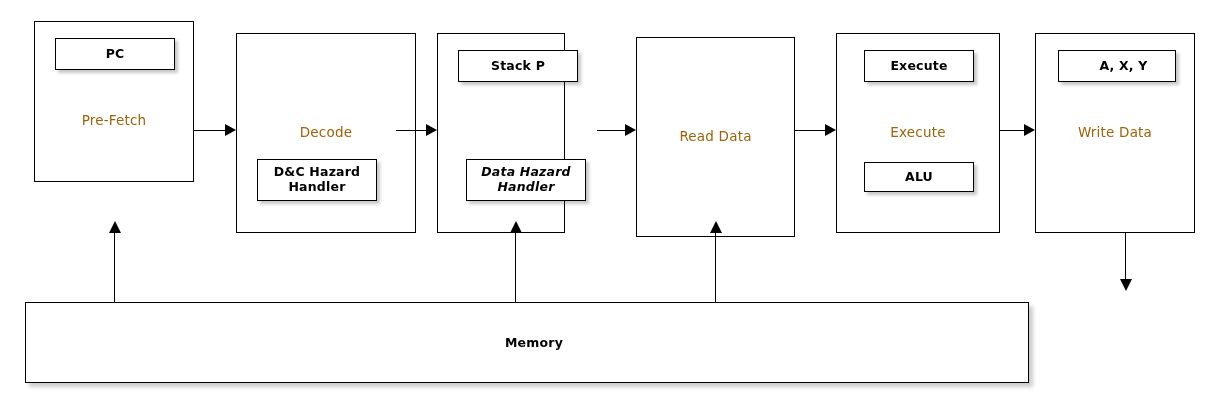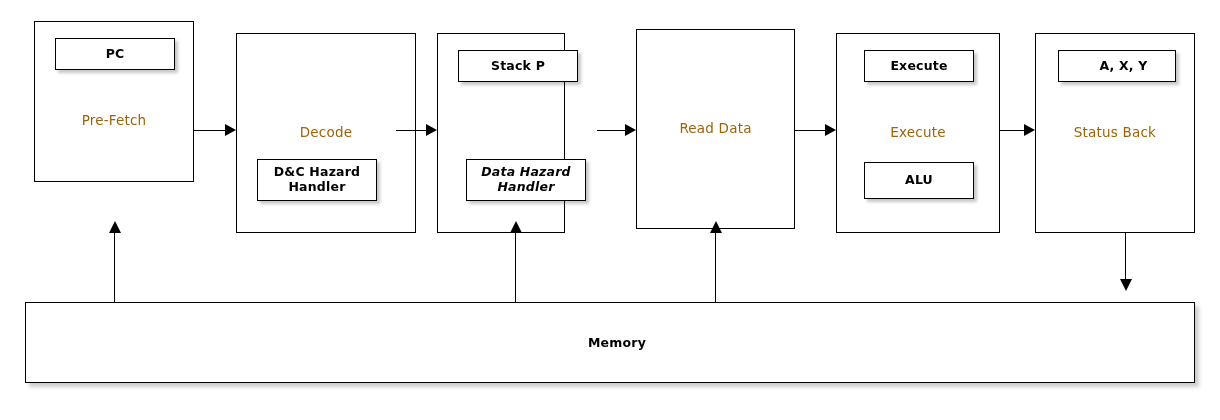--- a/index.html
+++ b/index.html
@@ -132,42 +132,42 @@
   <div class="stage" style="left:437px; top:33px; width:128px; height:200px;">
     <div class="inner" style="left:20px; top:16px; width:120px; height:32px;">
       <span class="inner-label">Stack P</span>
     </div>
     <div class="inner" style="left:28px; top:125px; width:120px; height:42px;font-style:italic;">
       <span class="inner-label">Data Hazard
 Handler</span>
     </div>
   </div>
 
-  <div class="stage" style="left:636px; top:29px; width:159px; height:200px;">
+  <div class="stage" style="left:636px; top:37px; width:159px; height:200px;">
     <div class="stage-label" style="top:90px;">Read Data</div>
   </div>
 
   <div class="stage" style="left:836px; top:33px; width:164px; height:200px;">
     <div class="inner" style="left:27px; top:16px; width:110px; height:32px;">
       <span class="inner-label">Execute</span>
     </div>
     <div class="stage-label" style="top:90px;">Execute</div>
-    <div class="inner" style="left:27px; top:128px; width:110px; height:37px;">
+    <div class="inner" style="left:27px; top:128px; width:110px; height:30px;">
       <span class="inner-label">ALU</span>
     </div>
   </div>
 
   <div class="stage" style="left:1035px; top:33px; width:160px; height:200px;">
     <div class="inner" style="left:22px; top:16px; width:118px; height:32px;padding-left:13px;">
       <span class="inner-label">A, X, Y</span>
     </div>
-    <div class="stage-label" style="top:90px;">Status Back</div>
+    <div class="stage-label" style="top:90px;">Write Data</div>
   </div>
 
-  <div class="membar" style="left:25px; top:302px; width:1170px; height:81px;padding-left:14px;">
+  <div class="membar" style="left:25px; top:302px; width:1004px; height:81px;padding-left:14px;">
     <span class="membar-label">Memory</span>
   </div>
 
   <div class="hline" style="left:194px; top:130px; width:31px;"></div>
   <div class="arrow arrow-right" style="left:225px; top:124px;"></div>
 
   <div class="hline" style="left:396px; top:130px; width:30px;"></div>
   <div class="arrow arrow-right" style="left:426px; top:124px;"></div>
 
   <div class="hline" style="left:597px; top:130px; width:28px;"></div>

